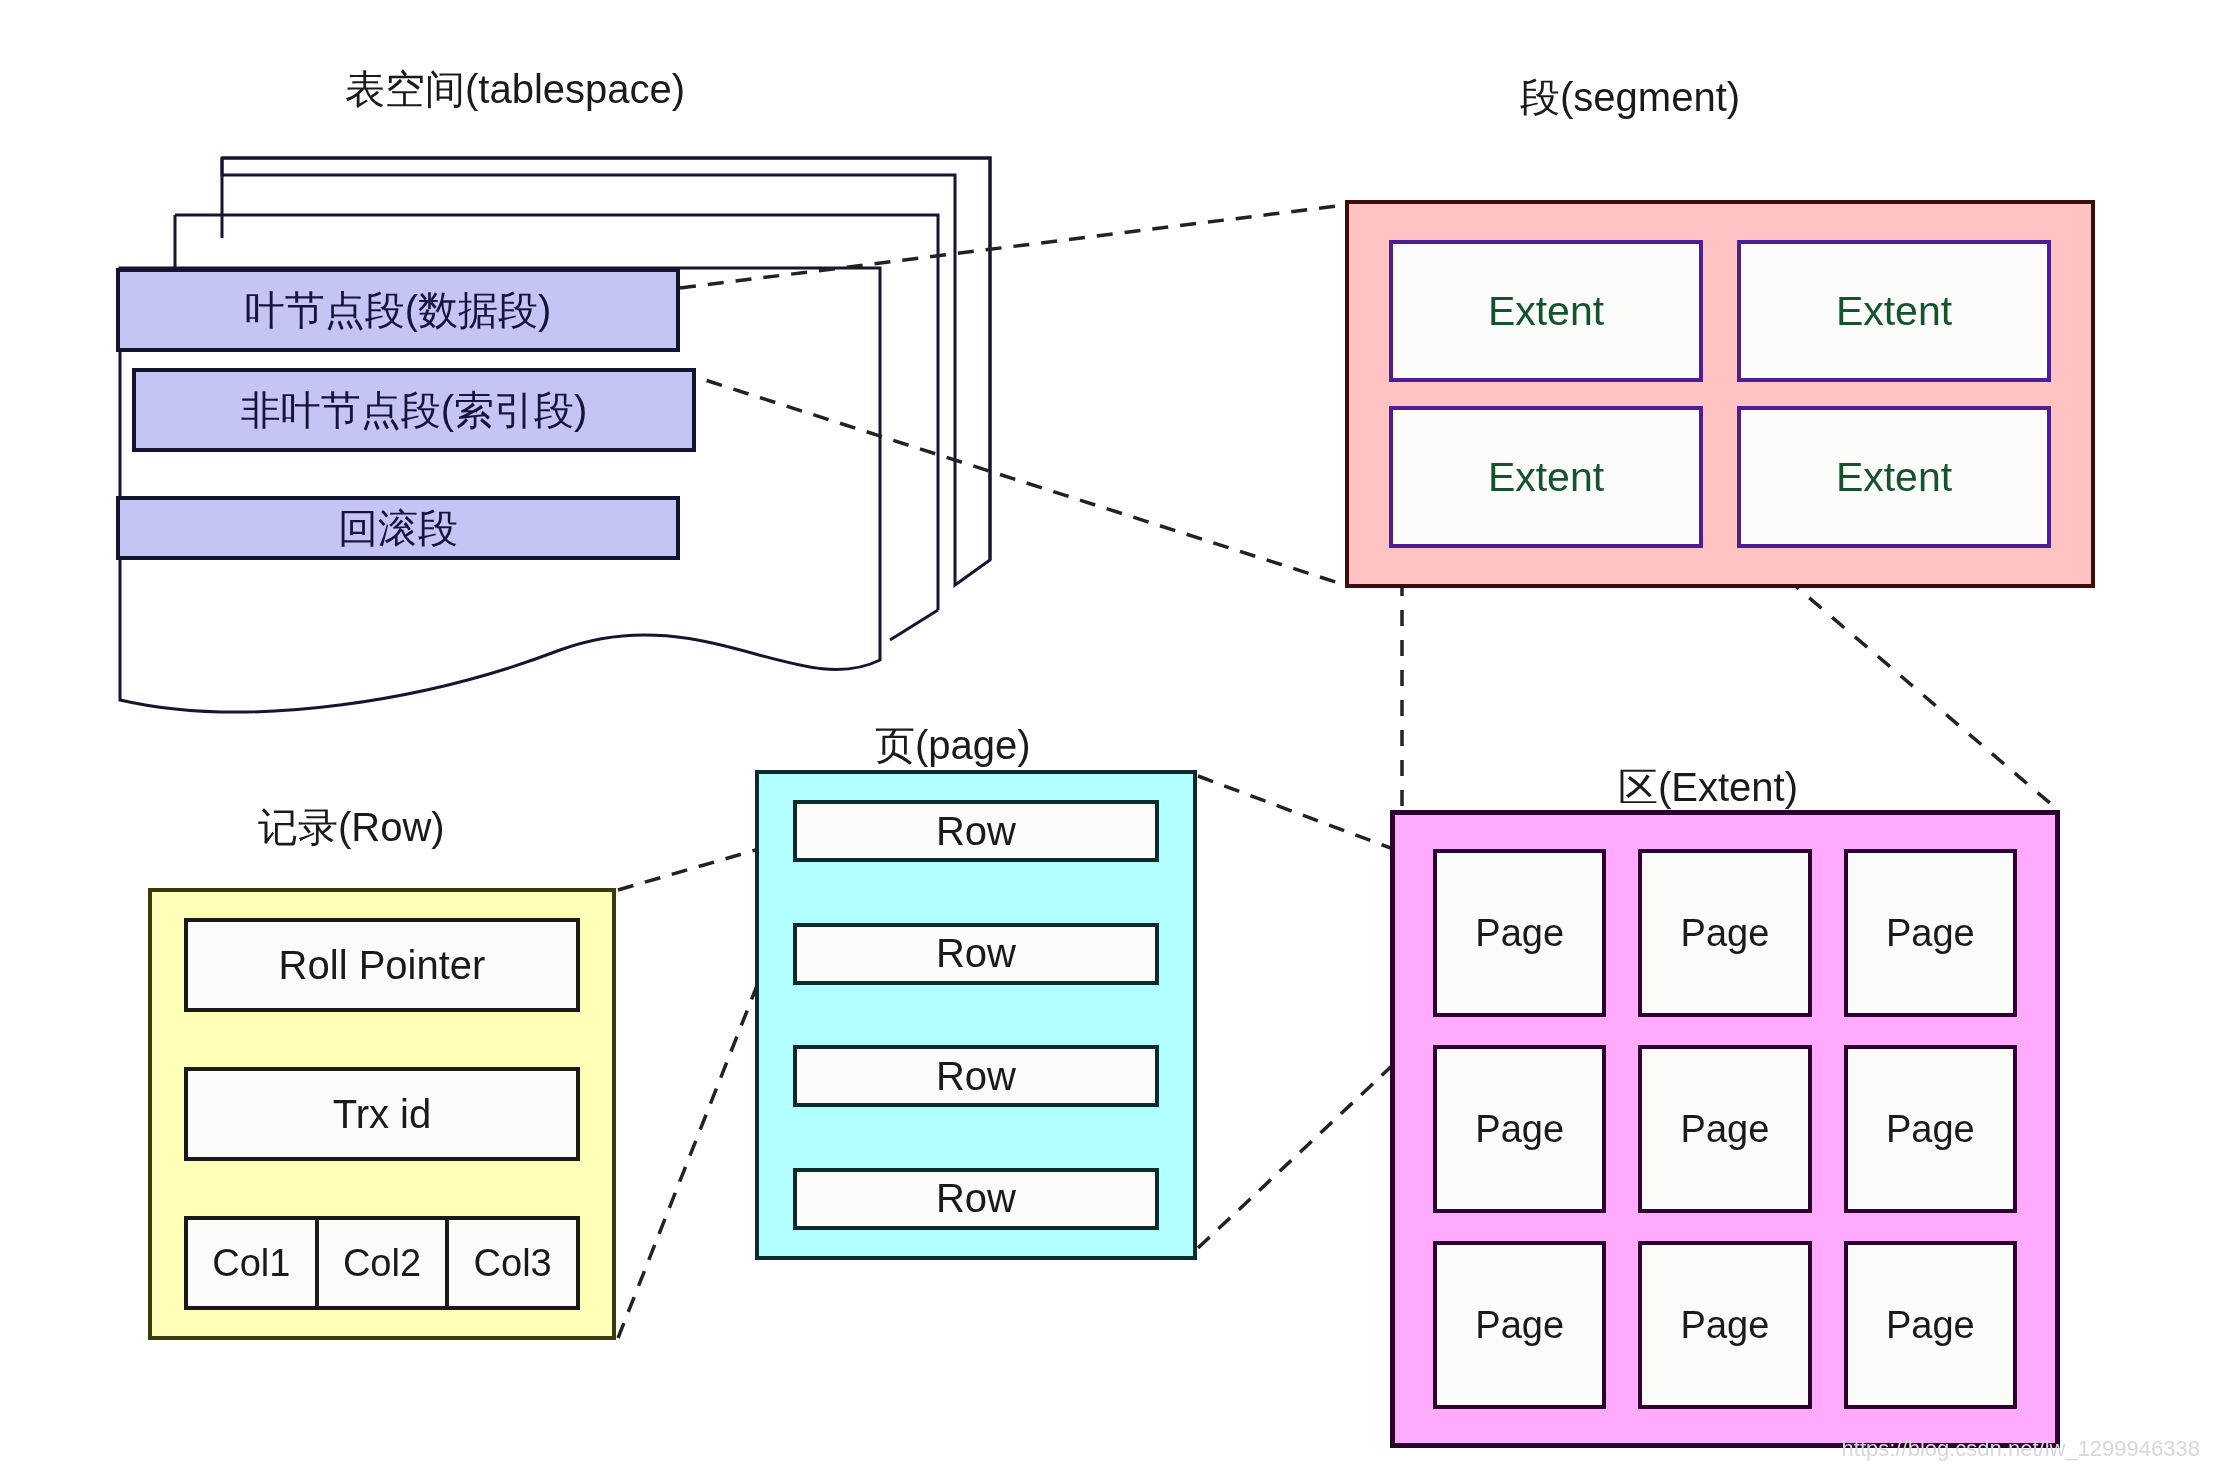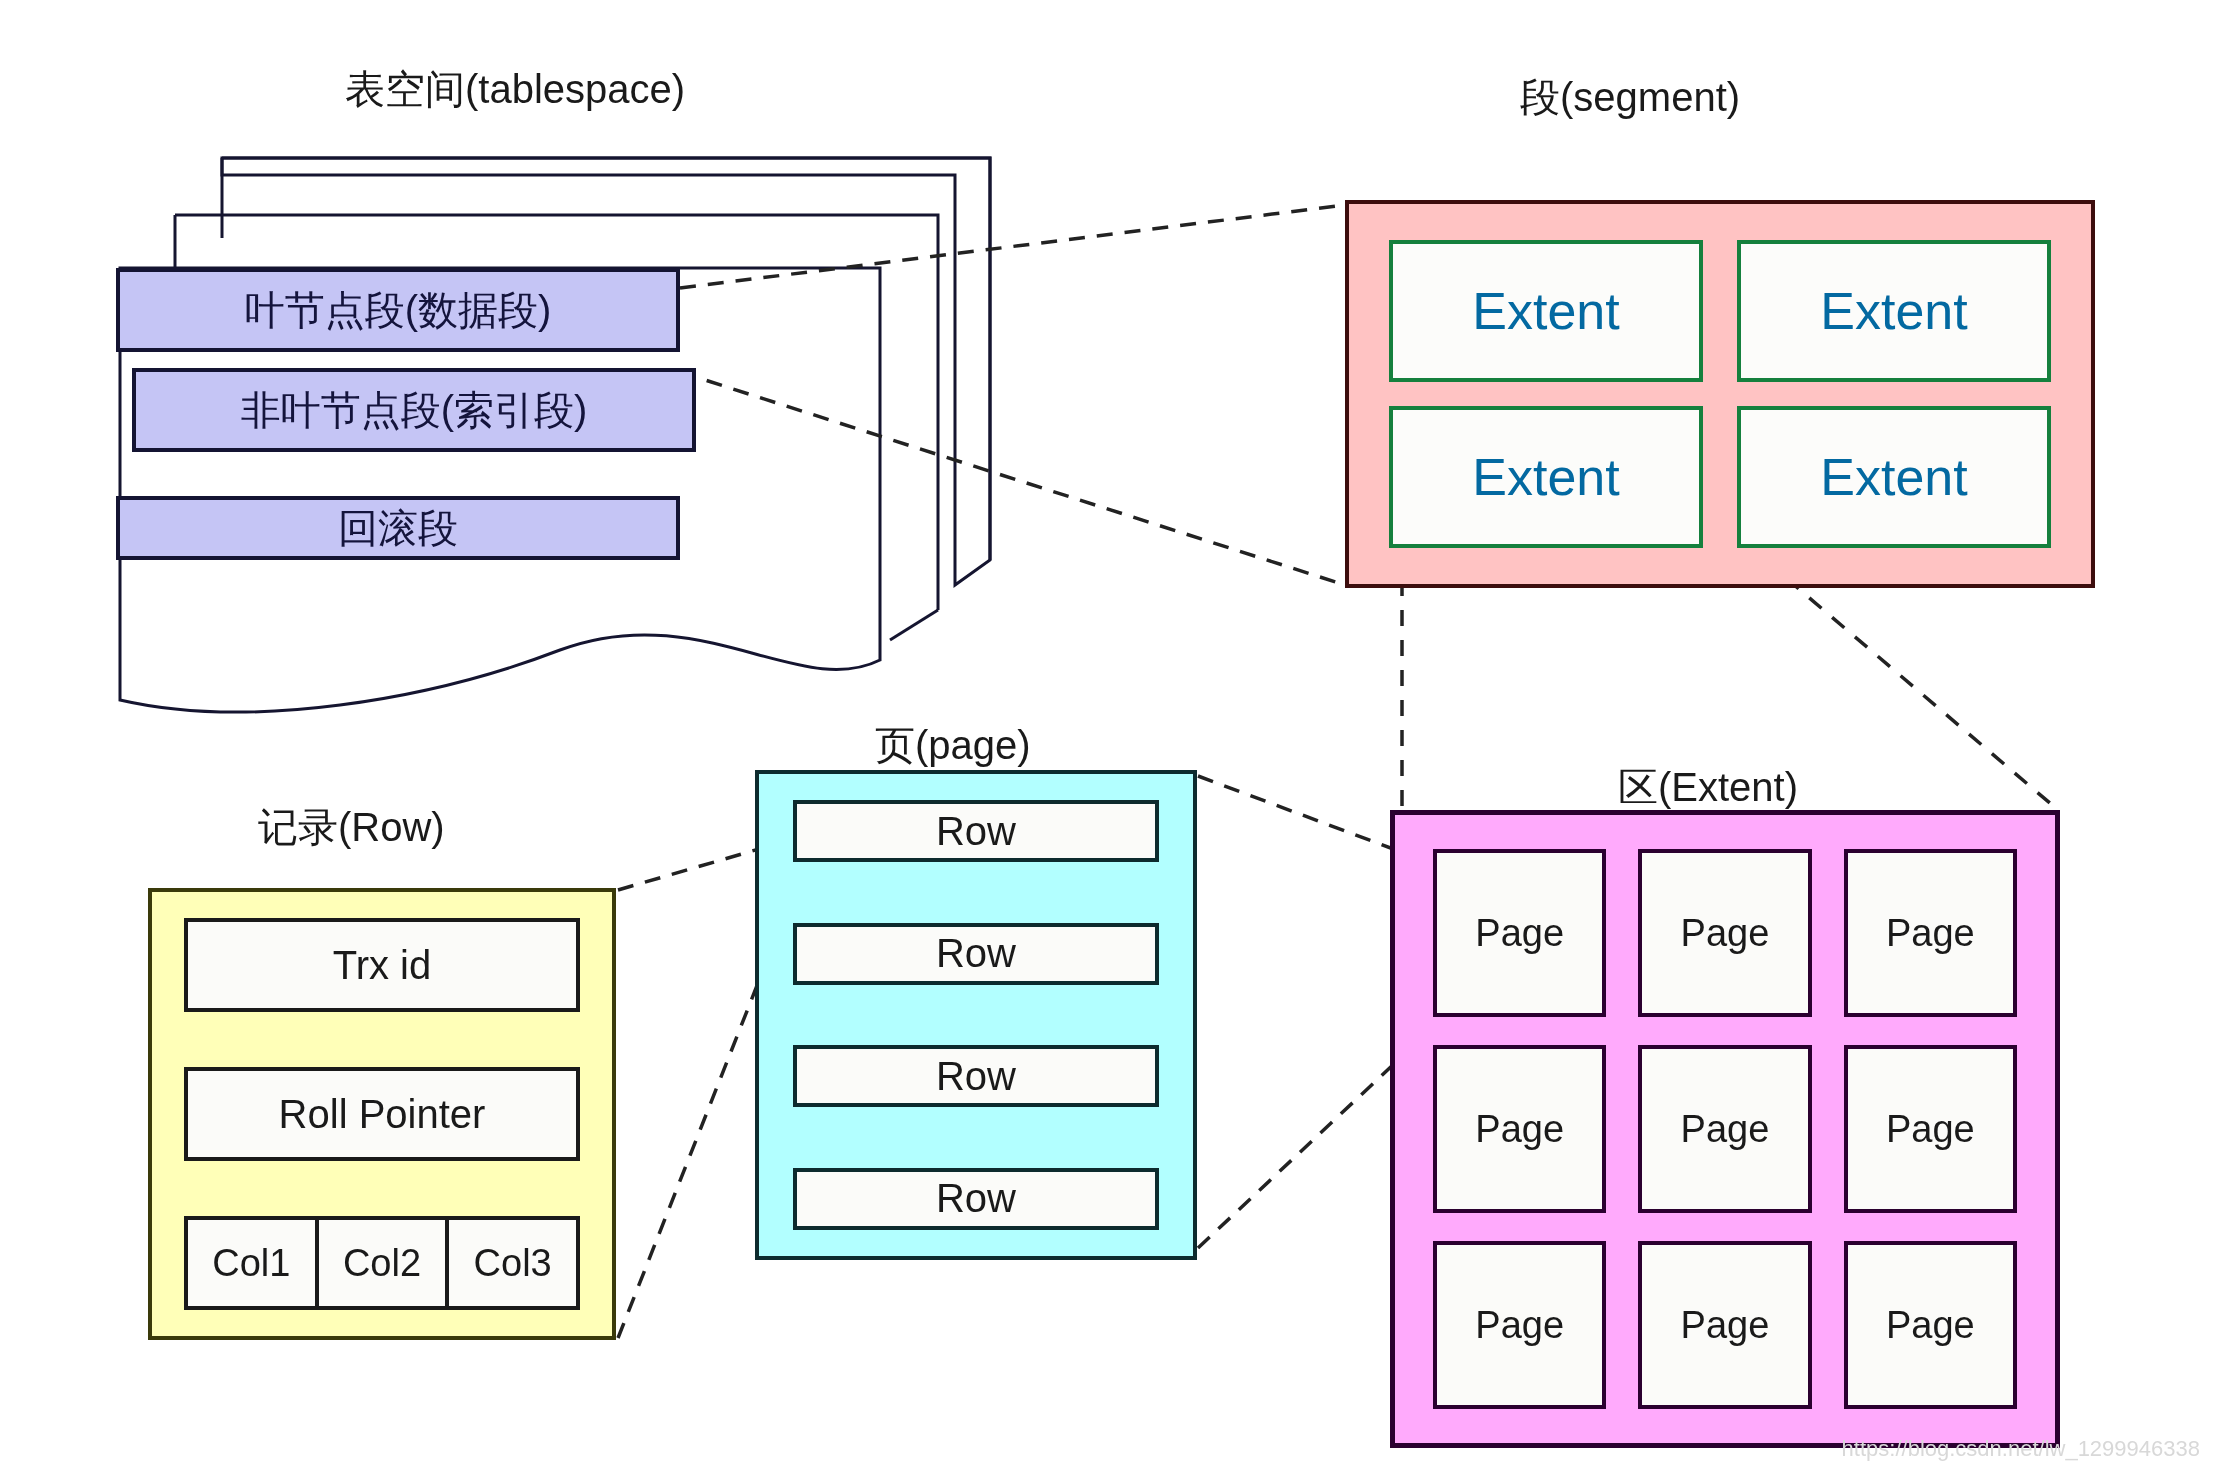--- a/index.html
+++ b/index.html
@@ -39,23 +39,23 @@
     border:4px solid #3d0d0d;
     box-sizing:border-box;
     display:grid;
     grid-template-columns:1fr 1fr;
     grid-template-rows:1fr 1fr;
     gap:24px 34px;
     padding:36px 40px;
   }
   .extent-cell {
     background:#fcfcfa;
-    border:4px solid #15803d;
-    display:flex; align-items:center; justify-content:center;
-    font-size:52px; color:#0369a1;
+    border:4px solid #4c1d95;
+    display:flex; align-items:center; justify-content:center;
+    font-size:41px; color:#14532d;
     box-sizing:border-box;
   }
 
   
   #extent-panel {
     position:absolute;
     left:1390px; top:810px; width:670px; height:638px;
     background:#ffaafc;
     border:5px solid #2b0030;
     box-sizing:border-box;
@@ -250,24 +250,24 @@
   <div class="row-cell">
     <span>Row</span>
   </div>
   <div class="row-cell">
     <span>Row</span>
   </div>
 </div>
 
 <div id="record-panel">
   <div class="rec-cell">
+    <span>Roll Pointer</span>
+  </div>
+  <div class="rec-cell">
     <span>Trx id</span>
-  </div>
-  <div class="rec-cell">
-    <span>Roll Pointer</span>
   </div>
   <div id="col-strip">
     <div class="col-cell">
       <span>Col1</span>
     </div>
     <div class="col-cell">
       <span>Col2</span>
     </div>
     <div class="col-cell">
       <span>Col3</span>

